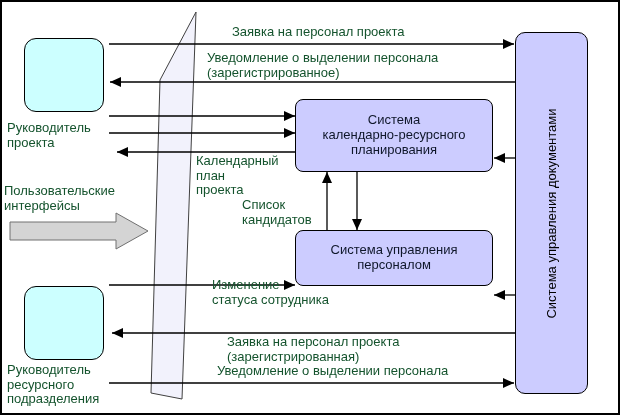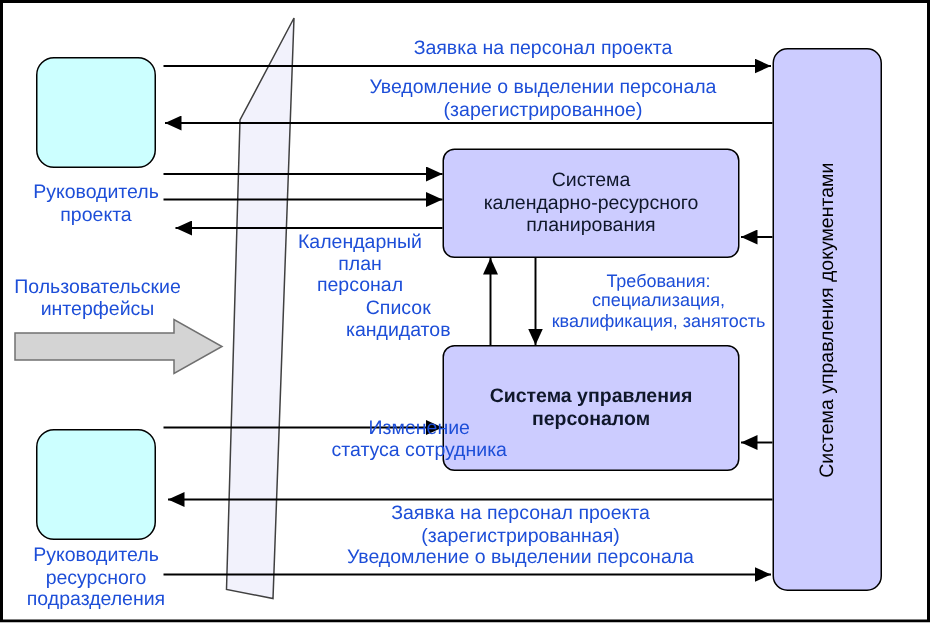--- a/index.html
+++ b/index.html
@@ -11,22 +11,21 @@
     background:#fff;
     font-family:"Liberation Sans", sans-serif;
     overflow:hidden;
   }
   #shapes{position:absolute;left:0;top:0;z-index:1;}
   .label{
     position:absolute;
     z-index:3;
     font-size:13px;
     line-height:1.12;
-    color:#1d4ed8;
-    text-align:center;
+    color:#14532d;
     white-space:pre-line;
   }
   .label.small{font-size:12px;}
   .box{
     position:absolute;
     z-index:2;
     box-sizing:border-box;
     border:1px solid #000;
     display:flex;
     align-items:center;
@@ -43,21 +42,21 @@
     border-radius:12px;
   }
   #actor-top{top:36px;}
   #actor-bottom{top:284px;}
   .system-box{
     left:293px;width:198px;
     background:#ccccff;
     border-radius:8px;
   }
   #planning-box{top:97px;height:73px;}
-  #personnel-box{top:228px;height:84px;font-weight:bold;}
+  #personnel-box{top:228px;height:56px;}
   #documents-box{
     position:absolute;z-index:2;box-sizing:border-box;
     left:513px;top:30px;width:73px;height:362px;
     background:#ccccff;border:1px solid #000;border-radius:10px;
     display:flex;align-items:center;justify-content:center;
   }
   #documents-box .vtext{
     transform:rotate(-90deg);
     white-space:nowrap;
     font-size:13px;color:#000;
@@ -109,26 +108,24 @@
 персоналом</div>
   <div id="documents-box">
     <span class="vtext">Система управления документами</span>
   </div>
 
   <div class="label" style="left:230px;top:23px;width:260px;">Заявка на персонал проекта</div>
   <div class="label" style="left:205px;top:49px;width:310px;">Уведомление о выделении персонала
 (зарегистрированное)</div>
   <div class="label" style="left:194px;top:152px;width:88px;">Календарный
 план
-персонал</div>
+проекта</div>
   <div class="label" style="left:2px;top:182px;width:122px;">Пользовательские
 интерфейсы</div>
-  <div class="label" style="left:216px;top:196px;width:95px;">Список
+  <div class="label" style="left:240px;top:196px;width:95px;">Список
 кандидатов</div>
-  <div class="label small" style="left:357px;top:179px;width:160px;">Требования: специализация,
-квалификация, занятость</div>
   <div class="label" style="left:210px;top:276px;width:135px;">Изменение
 статуса сотрудника</div>
   <div class="label" style="left:225px;top:333px;width:240px;">Заявка на персонал проекта
 (зарегистрированная)</div>
   <div class="label" style="left:215px;top:362px;width:260px;">Уведомление о выделении персонала</div>
 
 </div>
 
 </body></html>

